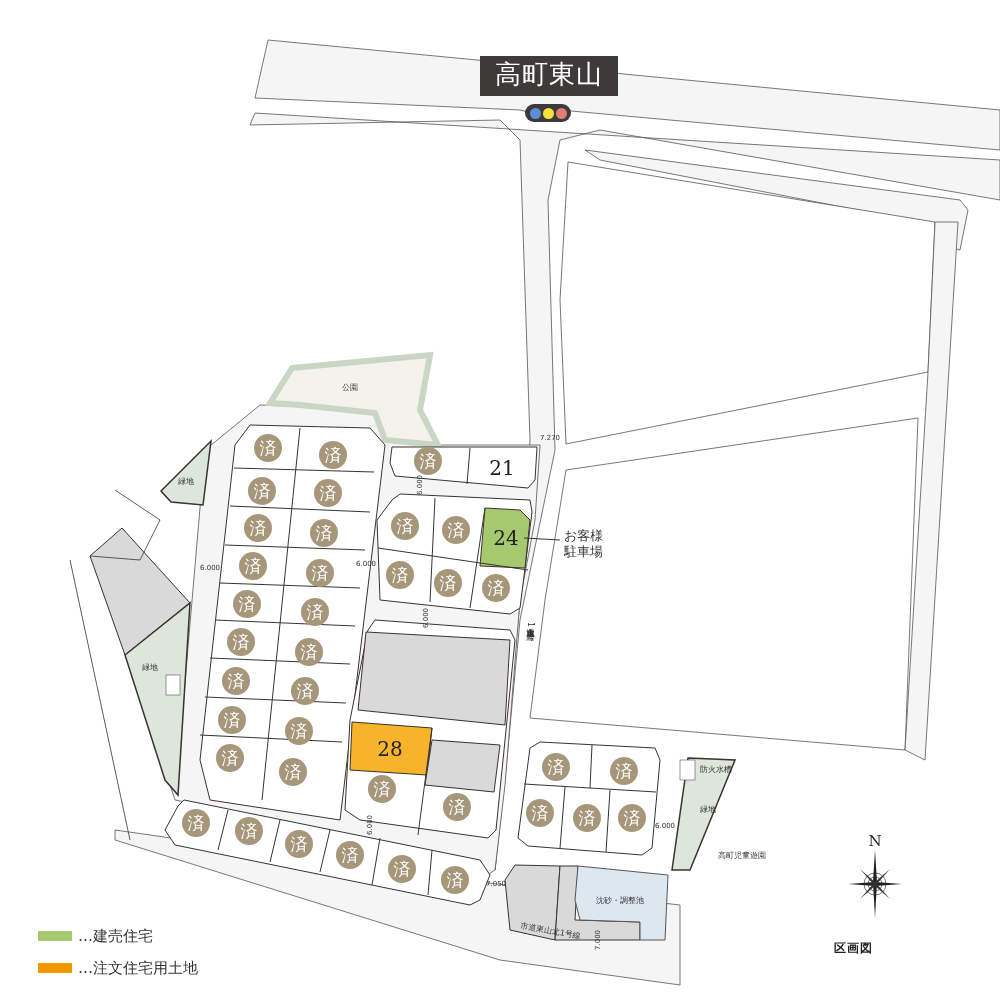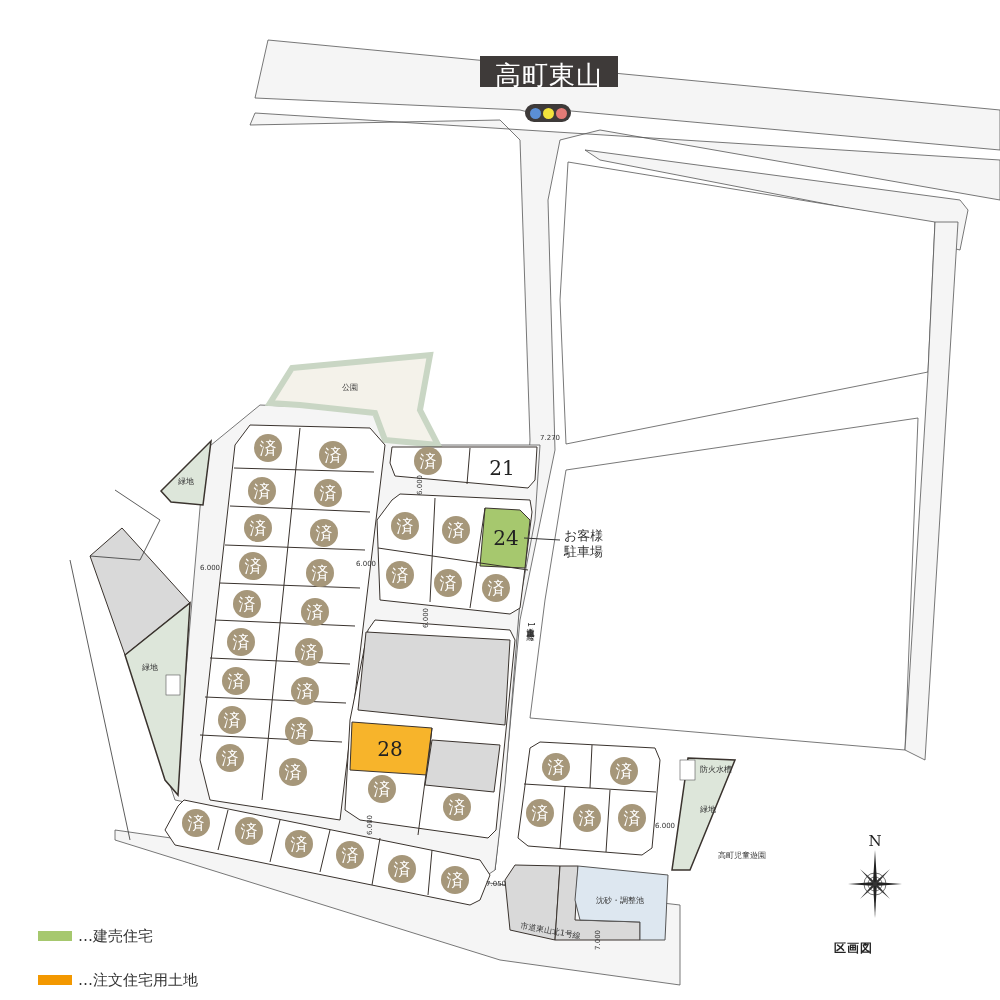--- a/index.html
+++ b/index.html
@@ -13,22 +13,22 @@
   .gray { fill:#d9d9d9; stroke:#3a332e; stroke-width:1; }
   .green-area { fill:#dde6da; stroke:#3a332e; stroke-width:1.5; }
   .park { fill:#f4f2ea; stroke:#c9d6c4; stroke-width:6; }
   .pond { fill:#dde7f0; stroke:#555; stroke-width:1; }
   .sold-circle { fill:#a6977a; }
   .sold-text { fill:#ffffff; font-size:17px; font-family:"DejaVu Serif", serif; text-anchor:middle; dominant-baseline:central; }
   .lot-num { fill:#222; font-size:20px; font-family:"DejaVu Serif", serif; text-anchor:middle; dominant-baseline:central; }
   .small { fill:#333; font-size:8px; font-family:"DejaVu Sans", sans-serif; }
   .dim { fill:#333; font-size:7px; font-family:"DejaVu Sans", sans-serif; }
   .label { fill:#333; font-size:13px; font-family:"DejaVu Sans", sans-serif; }
-  .title-box { position:absolute; left:480px; top:56px; width:138px; height:31px; background:#3e3a39;
-               color:#fff; font-size:26px; font-family:Liberation Serif, serif; text-align:center; line-height:40px; letter-spacing:1px; }
+  .title-box { position:absolute; left:480px; top:56px; width:138px; height:40px; background:#3e3a39;
+               color:#fff; font-size:26px; font-family:Liberation Mono, monospace; text-align:center; line-height:40px; letter-spacing:1px; }
   .signal { position:absolute; left:525px; top:104px; width:46px; height:18px; border-radius:9px; background:#3e3a39;
             display:flex; align-items:center; justify-content:center; gap:2px; }
   .signal span { width:11px; height:11px; border-radius:50%; display:inline-block; }
   .legend { position:absolute; left:38px; }
   .legend-row { display:flex; align-items:center; height:20px; }
   .legend-swatch { width:34px; height:10px; margin-right:6px; }
   .legend-text { font-size:15px; color:#333; font-family:"DejaVu Sans", sans-serif; }
   .compass { position:absolute; left:840px; top:832px; width:70px; height:90px; }
   .compass-n { position:absolute; left:0; width:70px; top:0; text-align:center; font-size:15px; color:#222; font-family:"DejaVu Serif", serif; }
   .map-title { position:absolute; left:834px; top:940px; font-size:12px; color:#222; font-family:"DejaVu Sans", sans-serif; font-weight:bold; letter-spacing:1px; }
@@ -322,21 +322,21 @@
   <span style="background:#5b8fd6"></span>
   <span style="background:#f2e33c"></span>
   <span style="background:#e37b76"></span>
 </div>
 
 <div class="legend" style="top:926px;">
   <div class="legend-row">
     <div class="legend-swatch" style="background:#a6c86e"></div>
     <span class="legend-text">…建売住宅</span>
   </div>
-  <div class="legend-row" style="margin-top:24px;">
+  <div class="legend-row" style="margin-top:12px;">
     <div class="legend-swatch" style="background:#f39800"></div>
     <span class="legend-text">…注文住宅用土地</span>
   </div>
 </div>
 
 <div class="compass">
   <div class="compass-n">N</div>
   <svg width="70" height="80" viewBox="0 0 70 80" style="position:absolute;top:14px;left:0;">
     <circle cx="35" cy="38" r="11" fill="none" stroke="#333" stroke-width="0.7"></circle>
     <circle cx="35" cy="38" r="7" fill="none" stroke="#333" stroke-width="0.7"></circle>

